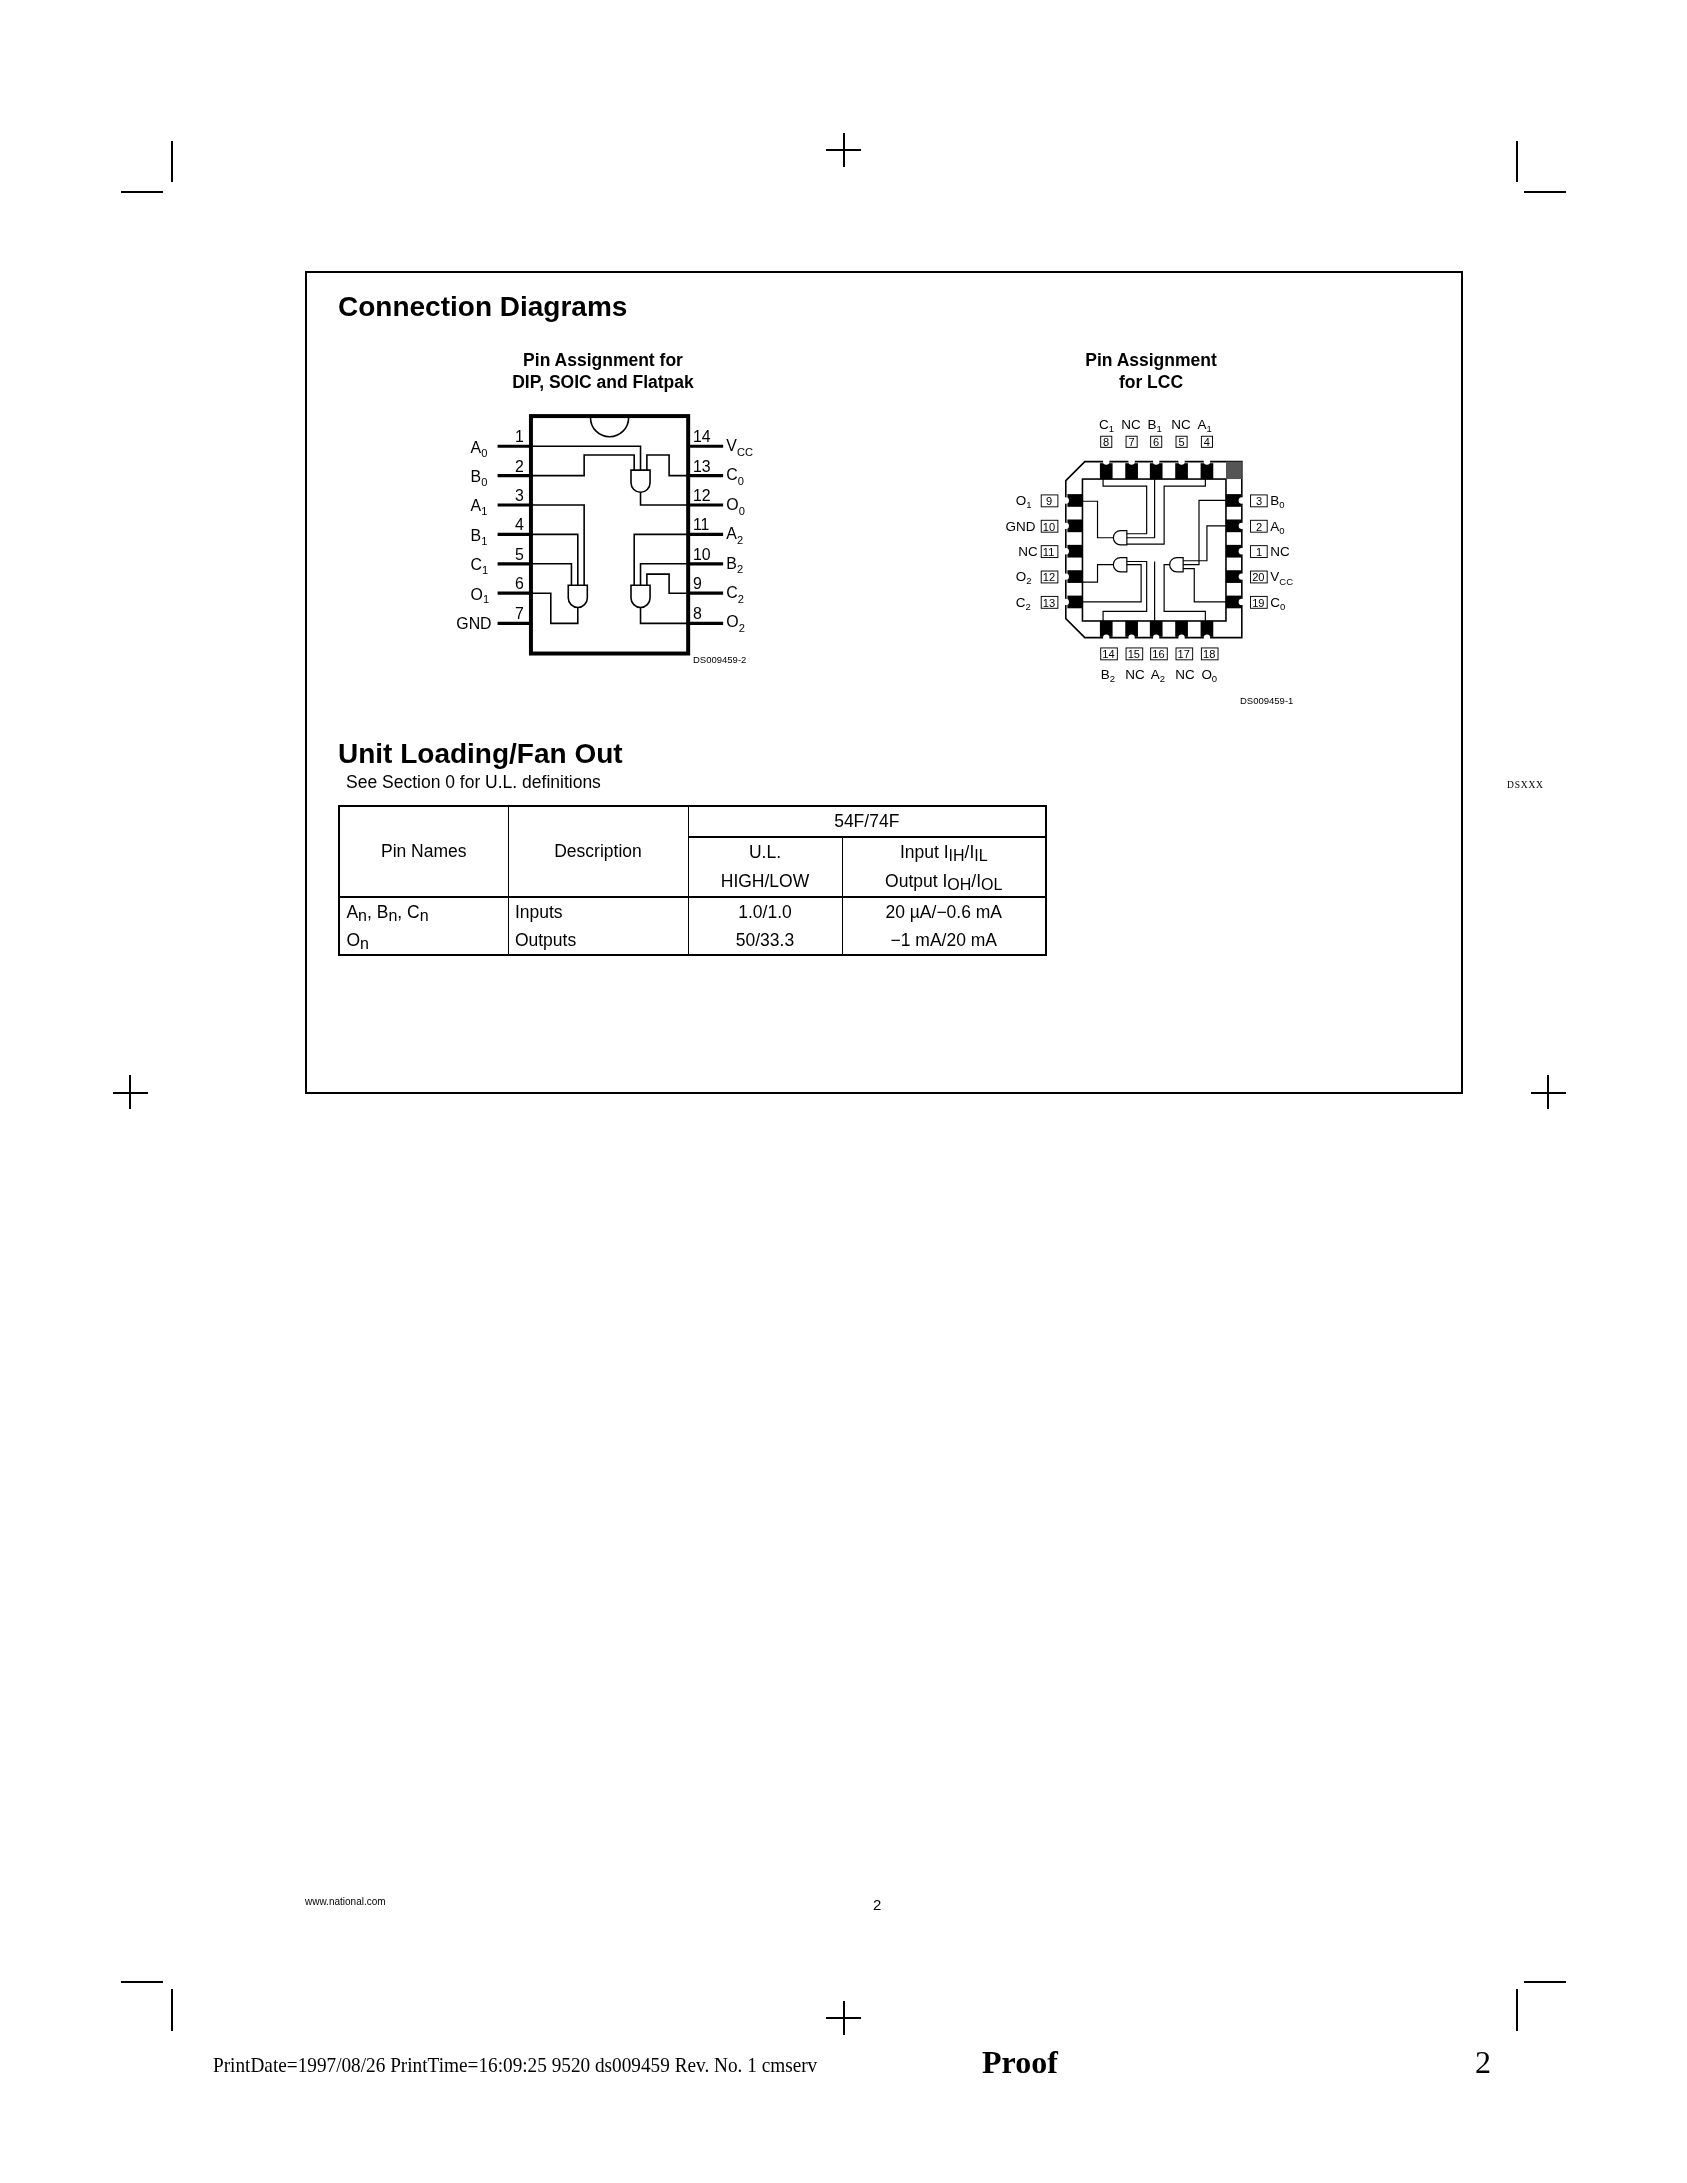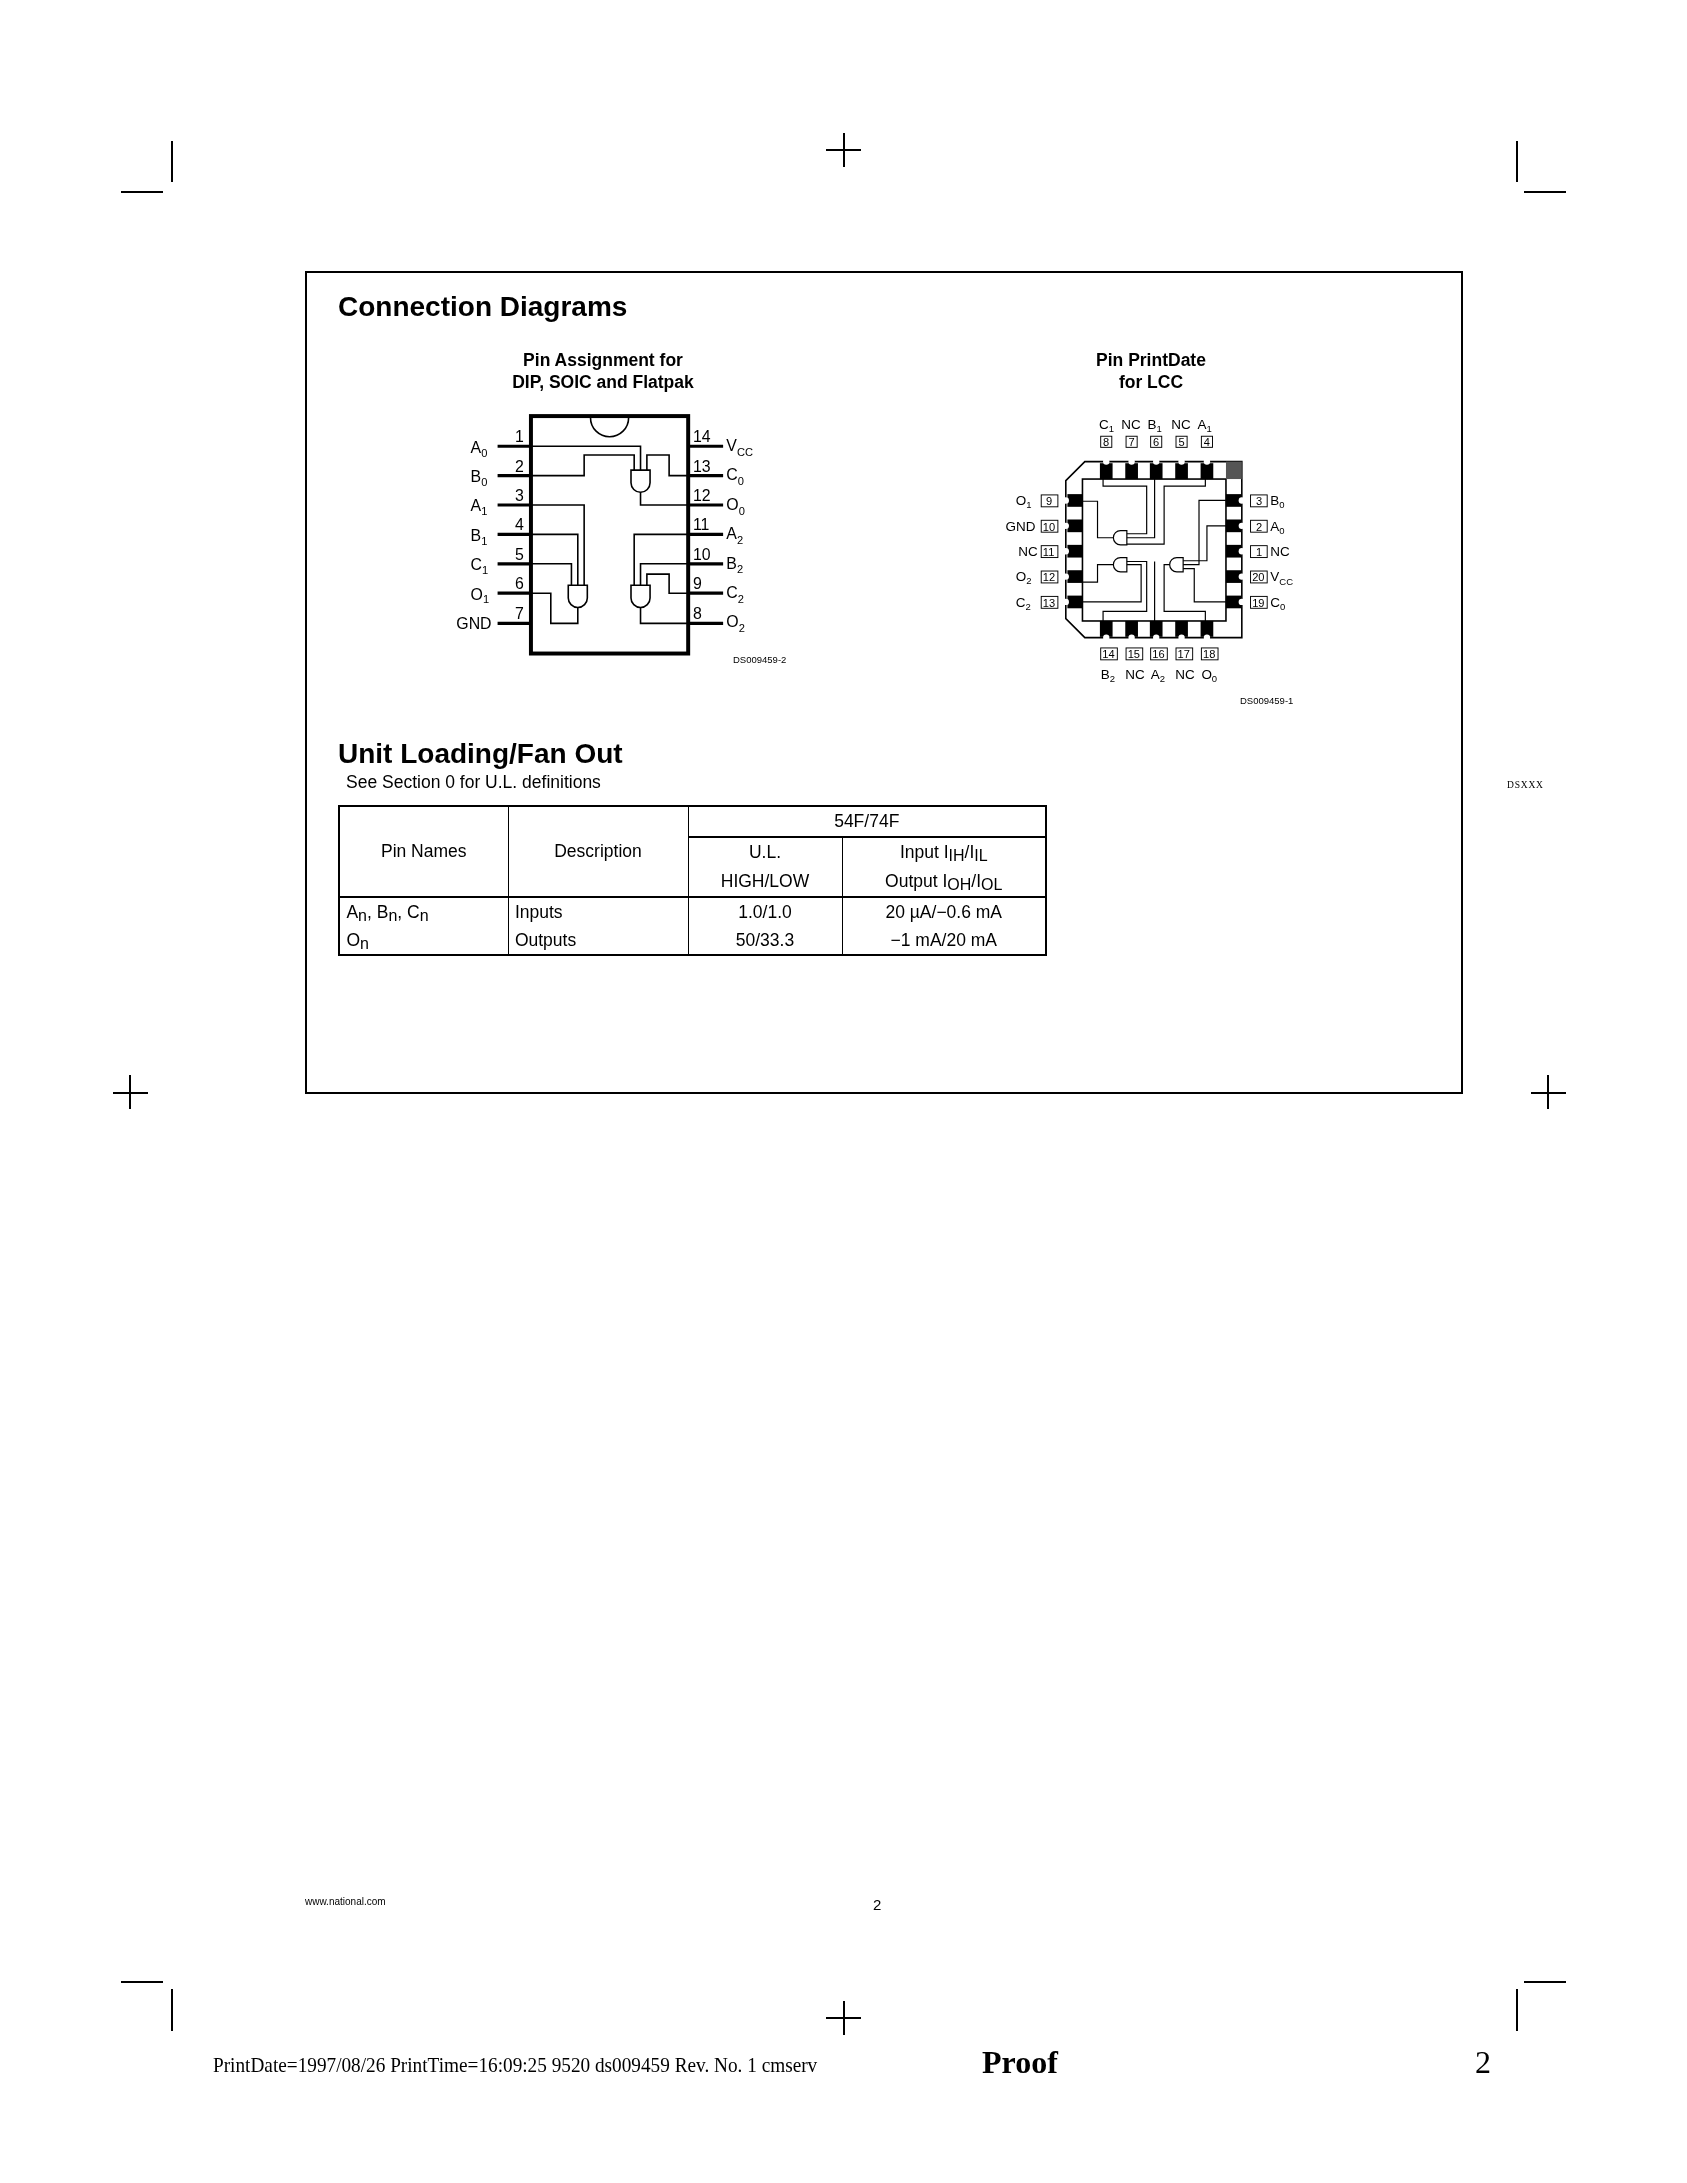--- a/index.html
+++ b/index.html
@@ -149,24 +149,24 @@
     <text x="574" y="792">GND</text>
     <text x="914" y="568">V<tspan font-size="14" dy="6">CC</tspan></text>
     <text x="914" y="605">C<tspan font-size="14" dy="6">0</tspan></text>
     <text x="914" y="642">O<tspan font-size="14" dy="6">0</tspan></text>
     <text x="914" y="679">A<tspan font-size="14" dy="6">2</tspan></text>
     <text x="914" y="716">B<tspan font-size="14" dy="6">2</tspan></text>
     <text x="914" y="753">C<tspan font-size="14" dy="6">2</tspan></text>
     <text x="914" y="790">O<tspan font-size="14" dy="6">2</tspan></text>
   </g>
 </svg>
-<div class="figid" style="left:693px;top:654px;margin-left:40px;">DS009459-2</div>
+<div class="figid" style="left:693px;top:654px;">DS009459-2</div>
 
 <div class="subtitle" style="left:1024px;top:349px;width:254px;">
-  <div>Pin PrintDate</div>
+  <div>Pin Assignment</div>
   <div>for LCC</div>
 </div>
 
 <svg class="abs" style="left:1000px;top:401px;" width="333" height="302" viewBox="1260 505 420 380">
 
   <polygon points="1367,581 1565,581 1565,803 1367,803 1343,779 1343,605" fill="none" stroke="#000" stroke-width="2"></polygon>
 
   <rect x="1364" y="603" width="181" height="179" fill="none" stroke="#000" stroke-width="2"></rect>
 
   <polygon points="1545,581 1565,581 1565,603 1545,603" fill="#555"></polygon>

